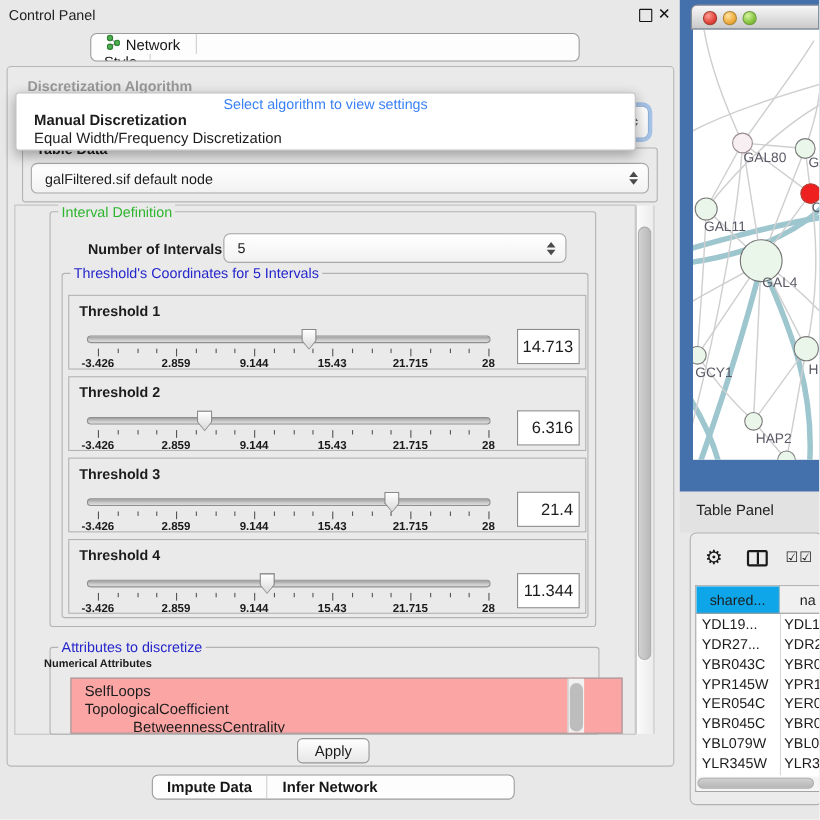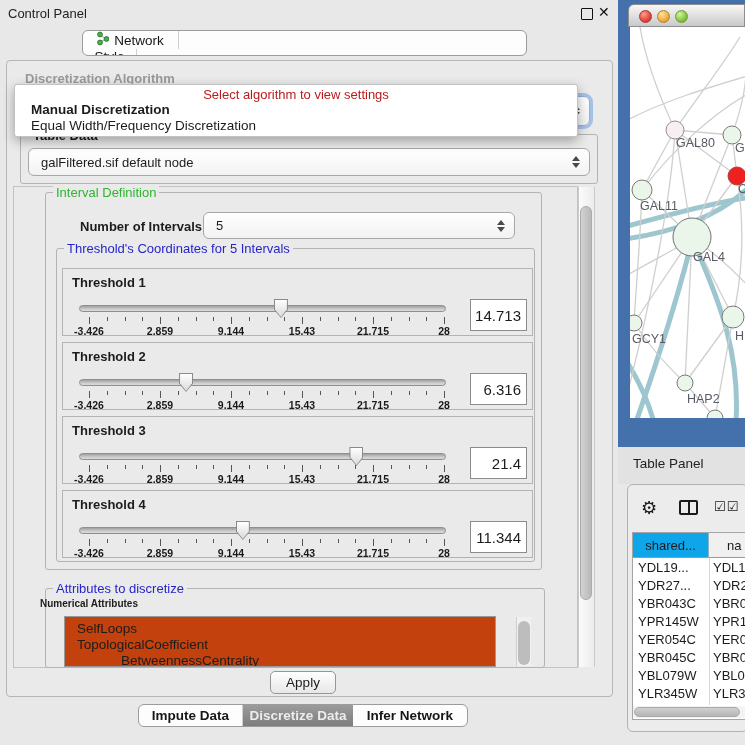--- a/index.html
+++ b/index.html
@@ -32,21 +32,21 @@
                border-top:5px solid #4a4a4a;}
   #da-label{left:22px;top:71px;font-size:13px;font-weight:bold;color:#999;background:none;}
   #da-combo{left:30px;top:96px;width:560px;height:30px;border-color:#8fb0d8;
             box-shadow:0 0 0 3px rgba(105,160,225,.55);}
   #td-group{left:20px;top:134px;width:578px;height:50px;}
   #td-label{left:30px;top:128px;font-weight:bold;}
   #td-combo{left:28px;top:148px;width:562px;height:28px;}
   
   #popup{left:14px;top:84px;width:564px;height:53px;background:#fff;border:1px solid #c2c2c2;
          border-radius:3px;box-shadow:0 4px 12px rgba(0,0,0,.32);box-sizing:border-box;z-index:30;}
-  #popup-placeholder{position:absolute;left:0;top:2px;width:100%;text-align:center;color:#b91c1c;font-size:13px;}
+  #popup-placeholder{position:absolute;left:0;top:2px;width:100%;text-align:center;color:#3b82f6;font-size:13px;}
   .popup-item{position:absolute;left:3px;right:3px;height:15px;font-size:13.5px;padding-left:13px;}
   
   #scroll-border{left:13px;top:186px;width:565px;height:482px;border:1px solid #c2c2c2;box-sizing:border-box;}
   #vscroll-track{left:578px;top:187px;width:17px;height:480px;background:linear-gradient(to right,#fbfbfb,#ececec);
                  border-left:1px solid #c9c9c9;border-right:1px solid #c9c9c9;box-sizing:border-box;}
   #vscroll-thumb{left:580px;top:206px;width:12px;height:394px;border-radius:6px;
                  background:linear-gradient(to right,#d2d2d2,#b9b9b9);border:1px solid #ababab;box-sizing:border-box;}
   #interval-group{left:45px;top:192px;width:497px;height:378px;}
   #interval-label{left:53px;top:185px;color:#2fb52f;}
   #noi-label{left:80px;top:219px;font-size:13px;font-weight:bold;}
@@ -61,21 +61,21 @@
          clip-path:polygon(0 0,100% 0,100% 55%,50% 100%,0 55%);background:#8a8a8a;}
   .thumb-inner{position:absolute;left:1px;top:1px;width:12px;height:17px;
          clip-path:polygon(0 0,100% 0,100% 55%,50% 100%,0 55%);background:linear-gradient(#ffffff,#d9d9d9);}
   .tick{position:absolute;top:48px;width:1px;background:#555;}
   .tick-lab{position:absolute;top:56px;font-size:10.5px;font-weight:bold;transform:translateX(-50%);color:#1a1a1a;}
   .vbox{position:absolute;left:407px;top:30px;width:57px;height:32px;background:#fff;border:1px solid #8c8c8c;
         box-sizing:border-box;font-size:15px;display:flex;align-items:center;justify-content:flex-end;padding-right:5px;}
   #attr-group{left:45px;top:588px;width:500px;height:80px;}
   #attr-label{left:53px;top:581px;color:#2525cc;}
   #numattr-label{left:40px;top:598px;font-size:10px;font-weight:bold;}
-  #attr-list{left:64px;top:616px;width:432px;height:51px;background:#c2410c;border:1px solid #9a9a9a;
+  #attr-list{left:64px;top:616px;width:502px;height:51px;background:#fca5a5;border:1px solid #9a9a9a;
              box-sizing:border-box;overflow:hidden;}
   .attr-item{position:absolute;left:12px;height:16px;font-size:13.5px;white-space:nowrap;}
   #attr-scroll-track{left:516px;top:617px;width:15px;height:49px;background:#f1f1f1;border-left:1px solid #cecece;box-sizing:border-box;}
   #attr-scroll-thumb{left:518px;top:621px;width:12px;height:44px;border-radius:6px;background:#bdbdbd;}
   #apply-btn{left:270px;top:671px;width:64px;height:21px;border:1px solid #969696;border-radius:5px;
              background:linear-gradient(#ffffff,#e7e7e7);font-size:13.5px;display:flex;align-items:center;justify-content:center;}
   
   #bottom-tabbar{left:138px;top:704px;width:330px;height:23px;background:#fdfdfd;border:1px solid #9c9c9c;
                  border-radius:6px;display:flex;overflow:hidden;box-sizing:border-box;}
   .btab{display:flex;align-items:center;justify-content:center;font-size:13.5px;font-weight:bold;
@@ -337,21 +337,20 @@
   <div class="abs" id="apply-btn">Apply</div>
 
   <div class="abs" id="popup">
     <div id="popup-placeholder">Select algorithm to view settings</div>
     <div class="popup-item" style="top:33px;">Equal Width/Frequency Discretization</div>
     <div class="popup-item" style="top:17px;font-weight:bold;">Manual Discretization</div>
   </div>
 
   <div class="abs" id="bottom-tabbar">
       <div class="btab" style="width: 104px;">Impute Data</div>
-      <div class="btab sel" style="width: 110px;">Discretize Data</div>
       <div class="btab" style="width: 114px;">Infer Network</div>
     </div>
 
   <div class="abs" id="net-frame"></div>
   <div class="abs" id="mac-titlebar">
     <div class="light" id="light-red"></div>
     <div class="light" id="light-yellow"></div>
     <div class="light" id="light-green"></div>
   </div>
   <svg class="abs" id="net-canvas" viewBox="0 0 115 391">

